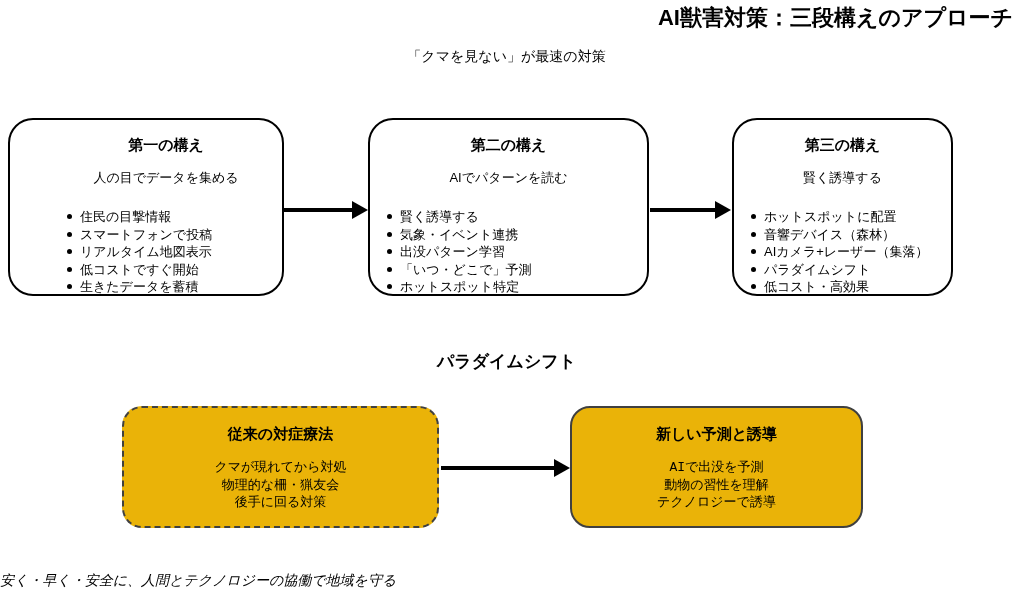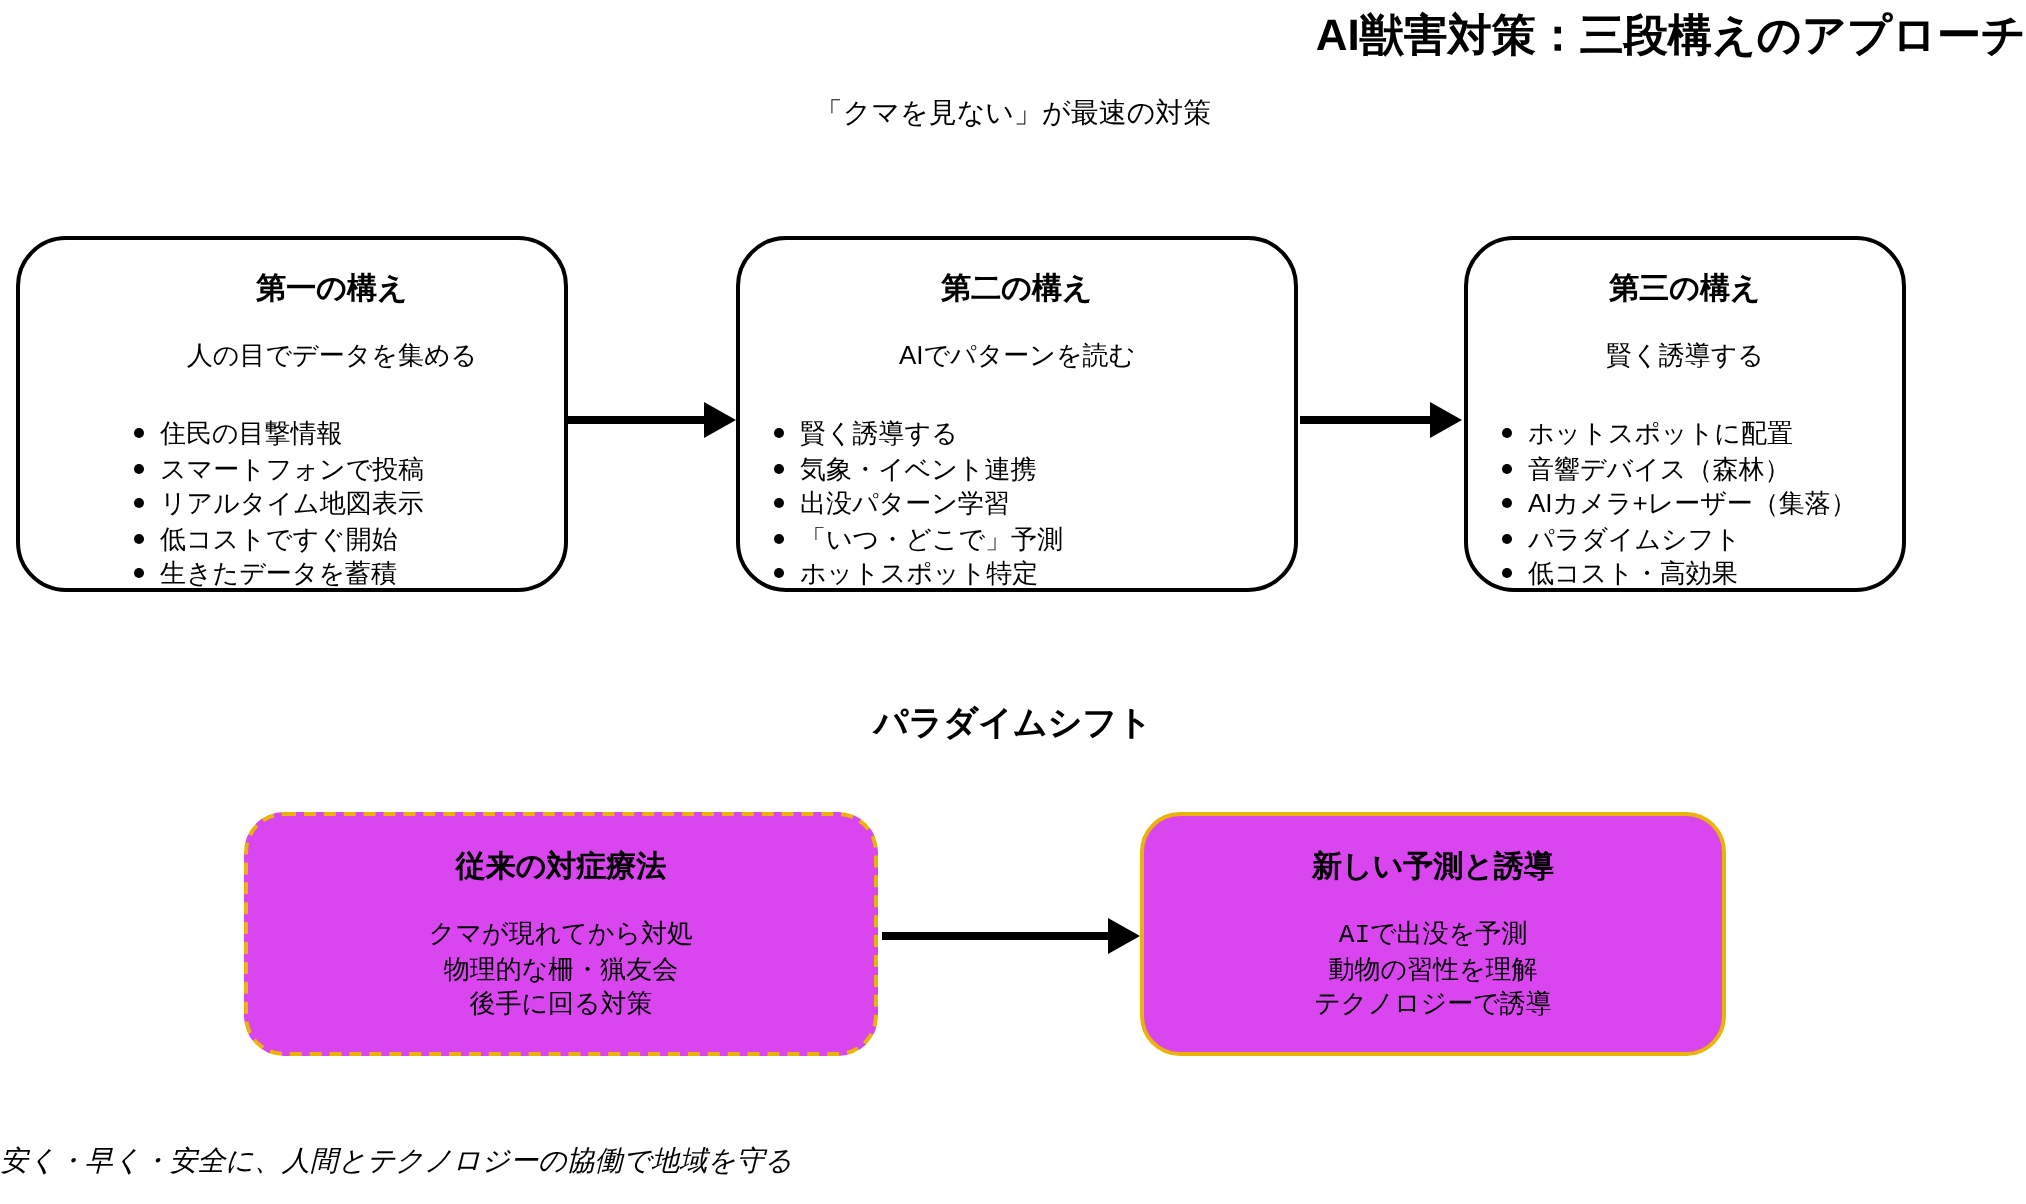--- a/index.html
+++ b/index.html
@@ -66,22 +66,22 @@
   #arrow-2 { left:650px; top:201px; width:81px; }
   #arrow-3 { left:441px; top:459px; width:129px; }
 
   .section-title {
     position:absolute; top:352px; left:0; width:100%;
     text-align:center; font-size:17px; font-weight:bold; line-height:20px;
   }
 
   .para-box {
     position:absolute; top:406px; height:122px;
-    border:2px solid #eab308; border-radius:20px;
-    background:#d946ef; box-sizing:border-box;
+    border:2px solid #404040; border-radius:20px;
+    background:#eab308; box-sizing:border-box;
   }
   #para-before { left:122px; width:317px; border-style:dashed; }
   #para-after  { left:570px; width:293px; }
 
   .para-title {
     margin:16px 8px 0; text-align:center;
     font-size:15px; font-weight:bold; line-height:19px;
   }
   .para-lines { margin-top:16px; text-align:center; }
   .para-lines div { font-size:13px; line-height:17.5px;font-family:Liberation Mono, monospace; }

